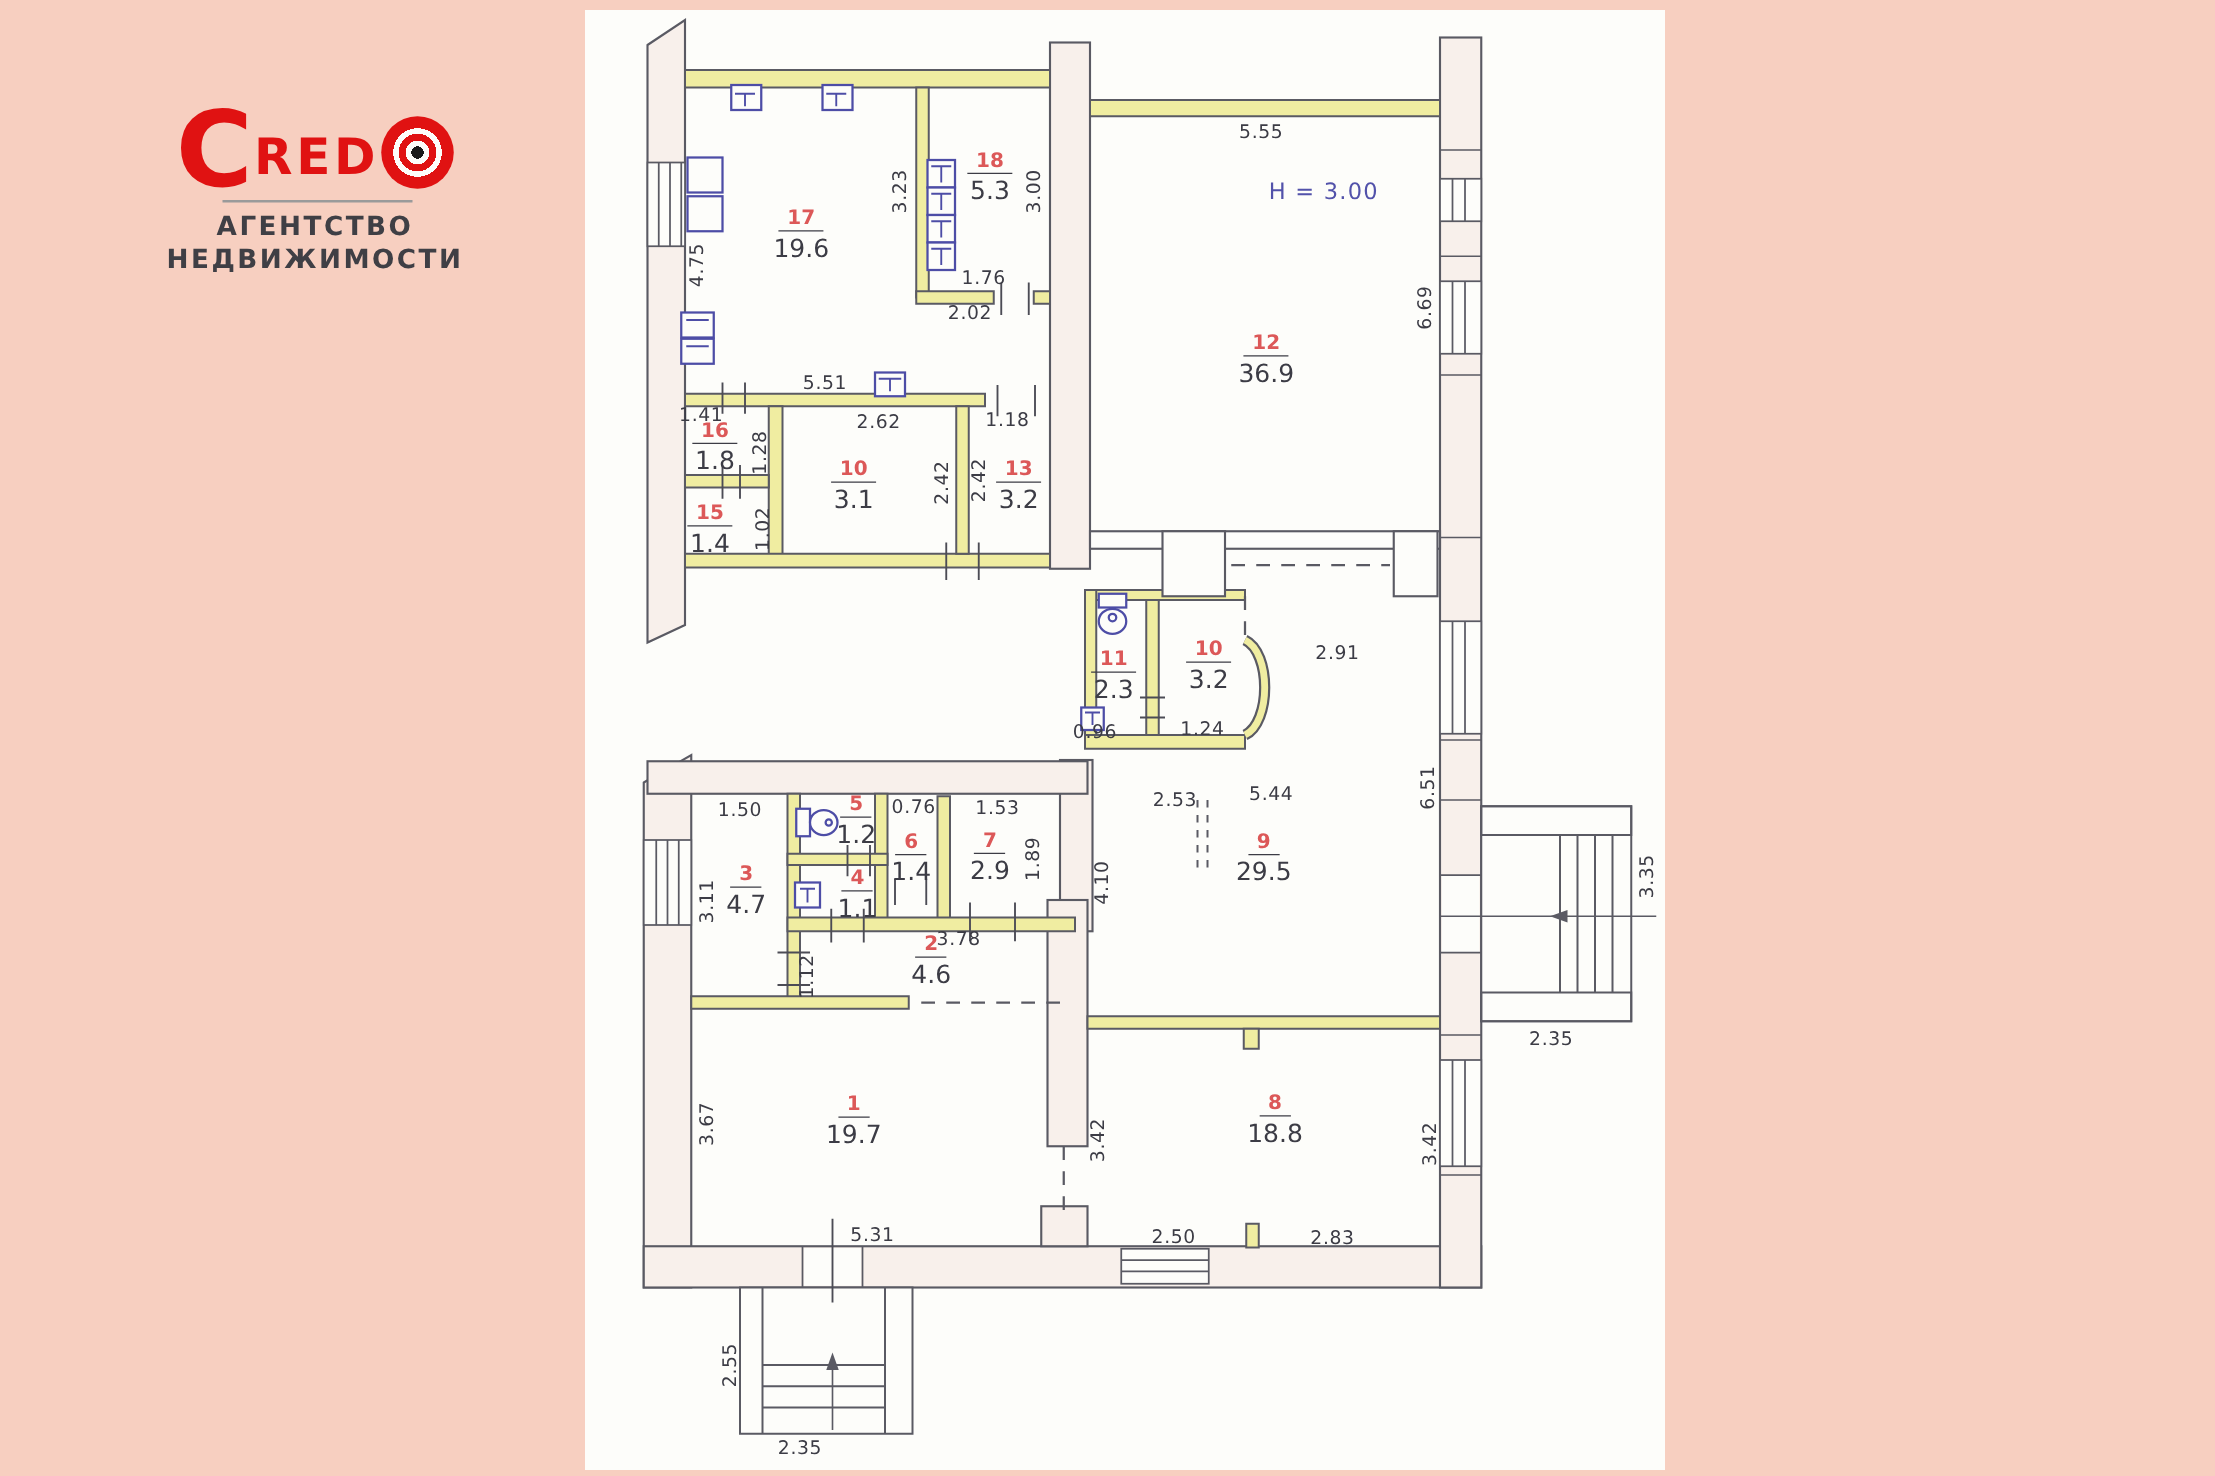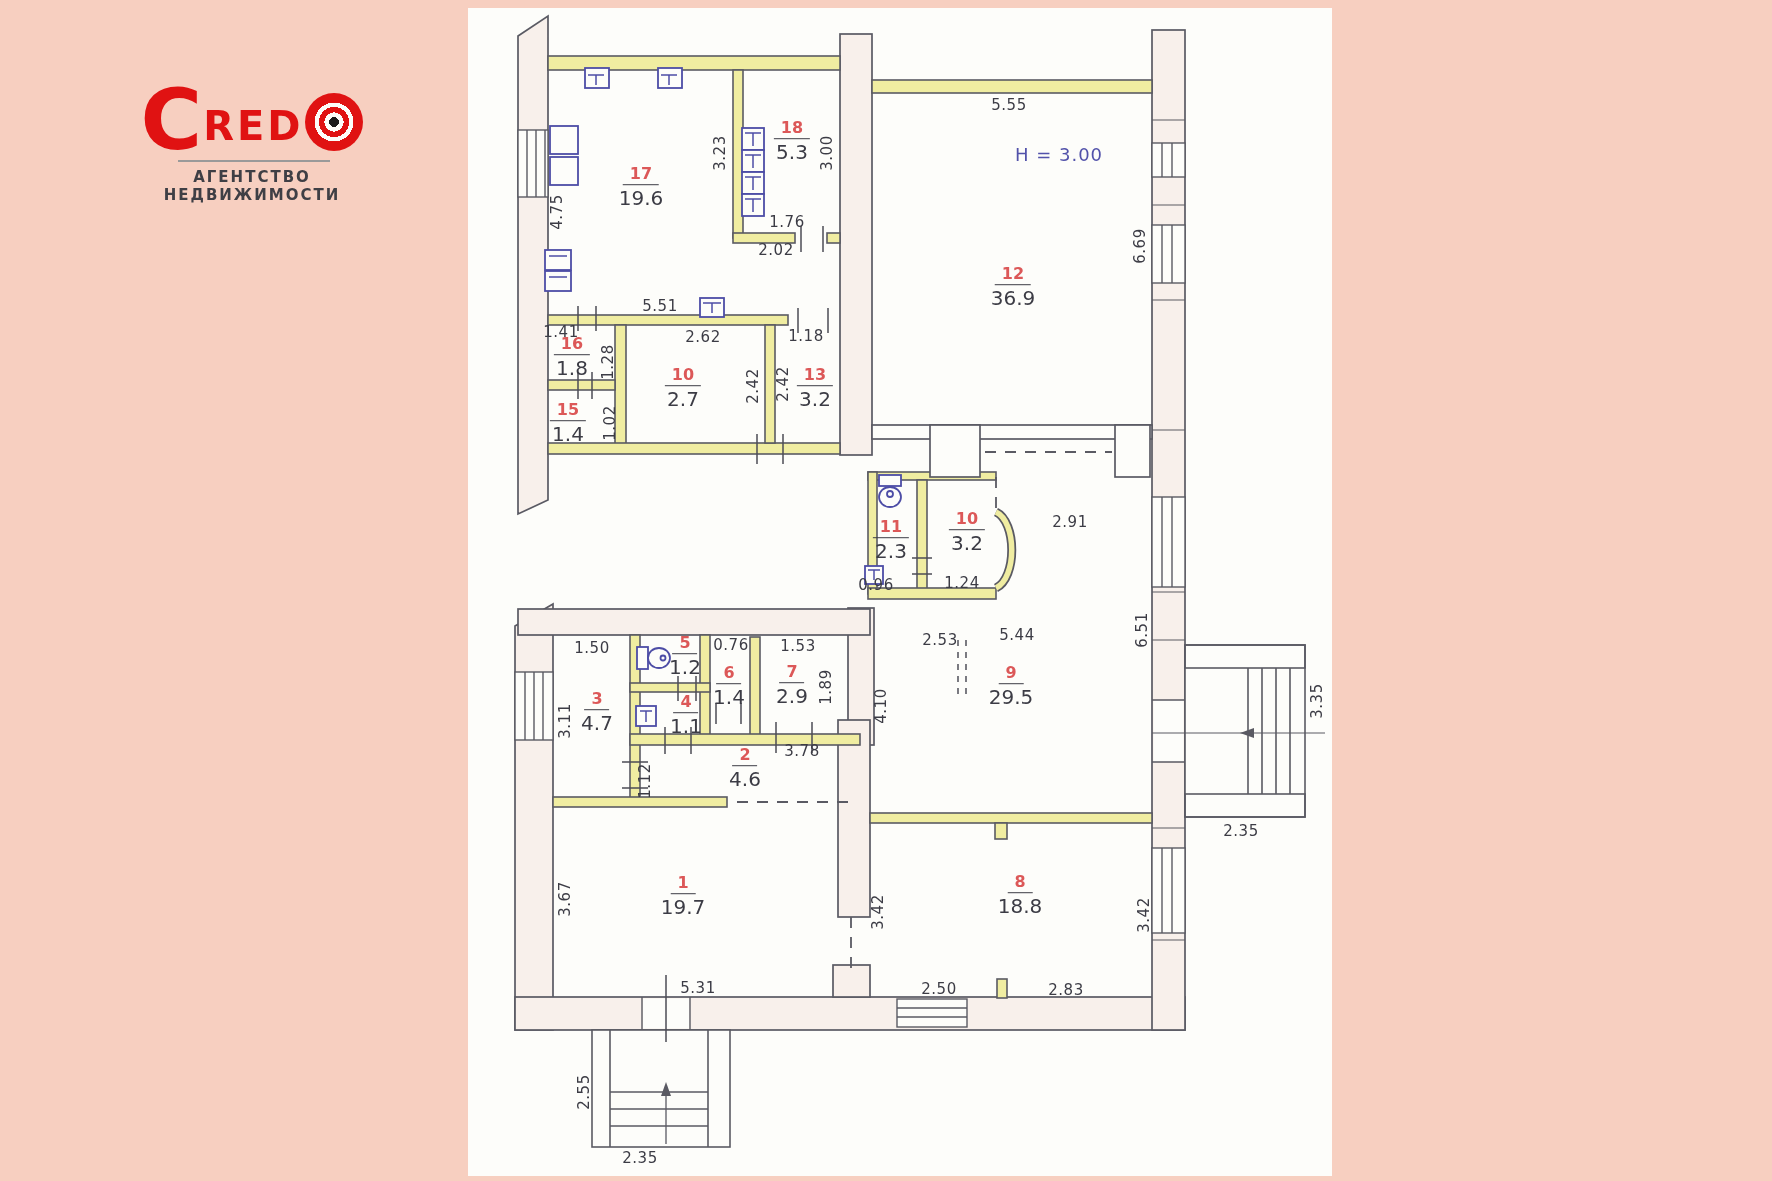--- a/index.html
+++ b/index.html
@@ -10,21 +10,21 @@
   svg.plan{position:absolute;left:0;top:0;}
 
   
   .logo{position:absolute;left:118px;top:88px;width:268px;text-align:center;}
   .brand{display:flex;align-items:center;justify-content:center;color:#e01212;font-weight:bold;}
   .brand .c{font-size:84px;line-height:.78;letter-spacing:0;}
   .brand .red{font-size:40px;letter-spacing:3px;margin:10px 2px 0 1px;}
   .bullseye{width:58px;height:58px;border-radius:50%;display:inline-block;margin-top:2px;
     background:radial-gradient(closest-side,#1b1b1b 0 17%,#fdfdfa 17% 33%,#e01212 33% 52%,#fdfdfa 52% 67%,#e01212 67% 100%);}
   .logo .rule{height:2px;background:#9a9a9a;width:152px;margin:6px auto 6px 60px;}
-  .logo .sub1,.logo .sub2{color:#3f3f45;font-weight:bold;letter-spacing:2px;font-size:15px;line-height:1.25;}
+  .logo .sub1,.logo .sub2{color:#3f3f45;font-weight:bold;letter-spacing:2px;font-size:21px;line-height:1.25;}
 
   
   .room{position:absolute;transform:translate(-50%,-50%);text-align:center;line-height:1.1;white-space:nowrap;z-index:5;}
   .room .num{display:inline-block;color:#dc5858;font-weight:bold;font-size:16px;
              border-bottom:1.8px solid #3c3c45;padding:0 7px 1px;}
   .room .area{color:#3c3c45;font-size:20px;padding-top:2px;}
   .dim{position:absolute;transform:translate(-50%,-50%);font-size:15px;color:#3c3c45;
        letter-spacing:.5px;white-space:nowrap;z-index:5;}
   .dim.v{transform:translate(-50%,-50%) rotate(-90deg);}
   .hnote{position:absolute;transform:translate(-50%,-50%);color:#5252aa;font-size:18px;
@@ -193,21 +193,21 @@
   <div class="room" style="left:686px;top:715px"><span class="num">4</span><div class="area">1.1</div></div>
   <div class="room" style="left:685px;top:656px"><span class="num">5</span><div class="area">1.2</div></div>
   <div class="room" style="left:729px;top:686px"><span class="num">6</span><div class="area">1.4</div></div>
   <div class="room" style="left:792px;top:685px"><span class="num">7</span><div class="area">2.9</div></div>
   <div class="room" style="left:1020px;top:895px"><span class="num">8</span><div class="area">18.8</div></div>
   <div class="room" style="left:1011px;top:686px"><span class="num">9</span><div class="area">29.5</div></div>
   <div class="room" style="left:967px;top:532px"><span class="num">10</span><div class="area">3.2</div></div>
   <div class="room" style="left:891px;top:540px"><span class="num">11</span><div class="area">2.3</div></div>
   <div class="room" style="left:1013px;top:287px"><span class="num">12</span><div class="area">36.9</div></div>
   <div class="room" style="left:815px;top:388px"><span class="num">13</span><div class="area">3.2</div></div>
-  <div class="room" style="left:683px;top:388px"><span class="num">10</span><div class="area">2.7</div></div>
+  <div class="room" style="left:683px;top:388px"><span class="num">10</span><div class="area">3.1</div></div>
   <div class="room" style="left:568px;top:423px"><span class="num">15</span><div class="area">1.4</div></div>
   <div class="room" style="left:572px;top:357px"><span class="num">16</span><div class="area">1.8</div></div>
   <div class="room" style="left:641px;top:187px"><span class="num">17</span><div class="area">19.6</div></div>
   <div class="room" style="left:792px;top:141px"><span class="num">18</span><div class="area">5.3</div></div>
 
   <div class="hnote" style="left:1059px;top:154px">H = 3.00</div>
 
   <div class="dim v" style="left:557px;top:212px">4.75</div>
   <div class="dim v" style="left:720px;top:153px">3.23</div>
   <div class="dim v" style="left:827px;top:153px">3.00</div>
@@ -228,21 +228,21 @@
   <div class="dim" style="left:940px;top:640px">2.53</div>
   <div class="dim" style="left:1070px;top:522px">2.91</div>
   <div class="dim" style="left:1017px;top:635px">5.44</div>
   <div class="dim v" style="left:1142px;top:630px">6.51</div>
   <div class="dim v" style="left:881px;top:706px">4.10</div>
   <div class="dim" style="left:592px;top:648px">1.50</div>
   <div class="dim v" style="left:565px;top:721px">3.11</div>
   <div class="dim" style="left:731px;top:645px">0.76</div>
   <div class="dim" style="left:798px;top:646px">1.53</div>
   <div class="dim v" style="left:826px;top:687px">1.89</div>
-  <div class="dim" style="left:802px;top:751px">3.78</div>
+  <div class="dim" style="left:767px;top:751px">3.78</div>
   <div class="dim v" style="left:645px;top:781px">1.12</div>
   <div class="dim v" style="left:565px;top:899px">3.67</div>
   <div class="dim" style="left:698px;top:988px">5.31</div>
   <div class="dim" style="left:939px;top:989px">2.50</div>
   <div class="dim" style="left:1066px;top:990px">2.83</div>
   <div class="dim v" style="left:878px;top:912px">3.42</div>
   <div class="dim v" style="left:1144px;top:915px">3.42</div>
   <div class="dim v" style="left:584px;top:1092px">2.55</div>
   <div class="dim" style="left:640px;top:1158px">2.35</div>
   <div class="dim v" style="left:1317px;top:701px">3.35</div>

